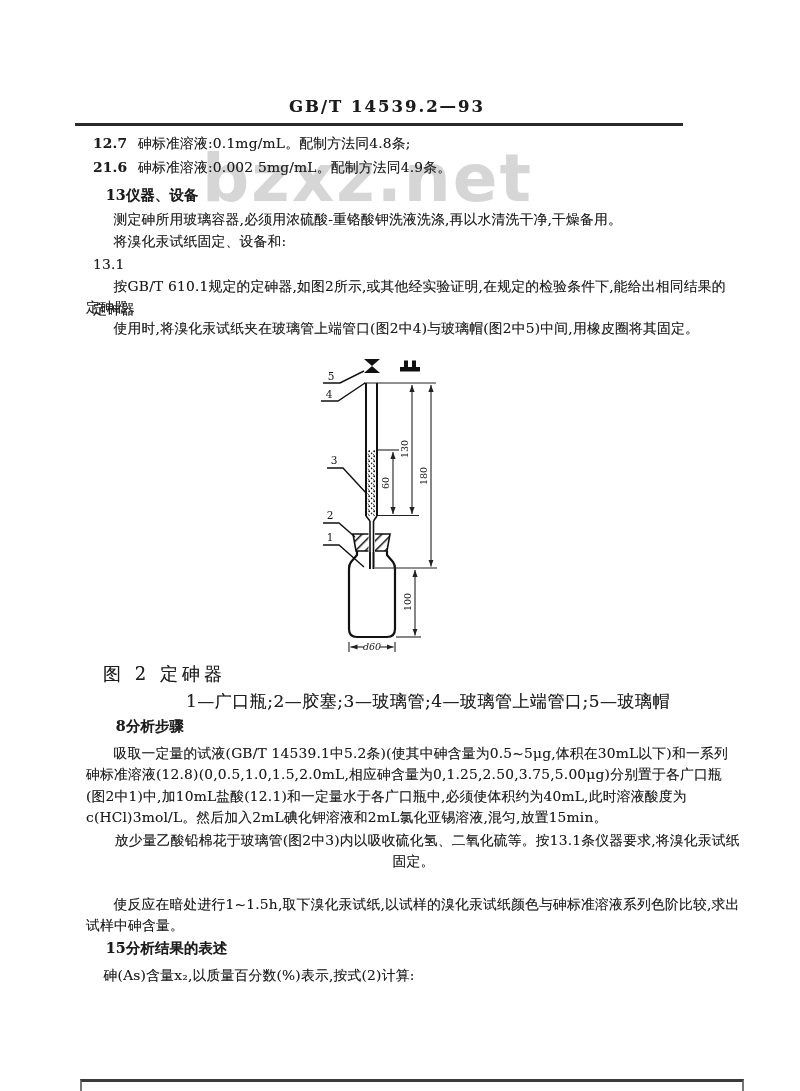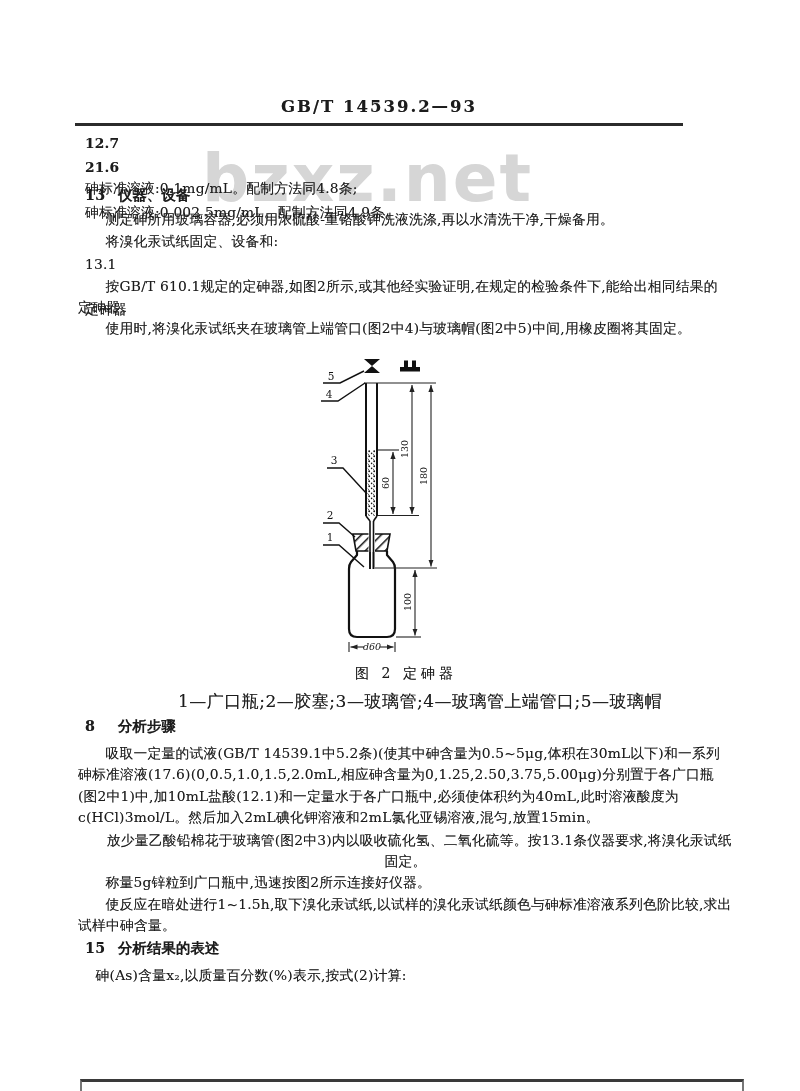--- a/index.html
+++ b/index.html
@@ -18,29 +18,29 @@
   .indent{text-indent:2em;}
   .hdr{top:96px;left:75px;width:608px;text-align:center;
        font-size:16.5px;font-weight:bold;letter-spacing:2px;}
   .rule{position:absolute;top:123px;left:75px;width:608px;height:3px;background:#2b2b2b;}
   .watermark{
     position:absolute;left:202px;top:146px;
     font-family:"DejaVu Sans","Liberation Sans",sans-serif;
     font-weight:bold;font-size:66px;line-height:1;letter-spacing:2px;
     color:#d6d6d6;z-index:0;text-shadow:none;
   }
-  .z{z-index:2;}
-  .clause{display:flex;flex-direction:column;}
+  .z{z-index:2;margin-left:8px;}
+  .clause{display:flex;}
   .clause .num{flex:0 0 45px;font-weight:bold;}
-  .sect{display:flex;font-weight:bold;font-size:14.3px;}
+  .sect{display:flex;font-weight:bold;font-size:14.3px;text-align:right;}
   .sect .num{flex:0 0 33px;}
   .sect-sub{display:flex;}
   .sect-sub .num{flex:0 0 45px;}
   .figwrap{position:absolute;left:268px;top:350px;width:240px;height:318px;z-index:2;}
-  .figcap{top:663px;left:81px;width:650px;text-align:center;font-size:14px;letter-spacing:4px;}
+  .figcap{top:663px;left:95px;width:650px;text-align:left;font-size:18px;letter-spacing:4px;}
   .figleg{top:691px;left:95px;width:650px;text-align:center;font-size:17px;letter-spacing:0.5px;}
   .bottom-box{position:absolute;left:80px;top:1079px;width:660px;height:11px;
       border-top:3px solid #3a3a3a;border-left:2px solid #777;border-right:2px solid #777;}
   svg text{font-family:"DejaVu Serif","Liberation Serif",serif;fill:#141414;}
 </style>
 </head>
 <body>
 
 <div class="page">
 
@@ -168,25 +168,24 @@
   </div>
 
   <div class="txt z figcap">图 2  定砷器</div>
   <div class="txt z figleg">1—广口瓶;2—胶塞;3—玻璃管;4—玻璃管上端管口;5—玻璃帽</div>
 
   <div class="txt z sect" style="top:716px;left:85px;width:640px;">
     <span class="num">8</span>
     <span>分析步骤</span>
   </div>
 
-  <div class="txt z indent" style="top:743px;left:78px;width:655px;">吸取一定量的试液(GB/T 14539.1中5.2条)(使其中砷含量为0.5~5μg,体积在30mL以下)和一系列砷标准溶液(17.6)(0,0.5,1.0,1.5,2.0mL,相应砷含量为0,1.25,2.50,3.75,5.00μg)分别置于各广口瓶(图2中1)中,加10mL盐酸(12.1)和一定量水于各广口瓶中,必须使体积约为40mL,此时溶液酸度为c(HCl)3mol/L。然后加入2mL碘化钾溶液和2mL氯化亚锡溶液,混匀,放置15min。</div>
+  <div class="txt z indent" style="top:743px;left:78px;width:655px;">吸取一定量的试液(GB/T 14539.1中5.2条)(使其中砷含量为0.5~5μg,体积在30mL以下)和一系列砷标准溶液(12.8)(0,0.5,1.0,1.5,2.0mL,相应砷含量为0,1.25,2.50,3.75,5.00μg)分别置于各广口瓶(图2中1)中,加10mL盐酸(12.1)和一定量水于各广口瓶中,必须使体积约为40mL,此时溶液酸度为c(HCl)3mol/L。然后加入2mL碘化钾溶液和2mL氯化亚锡溶液,混匀,放置15min。</div>
 
   <div class="txt z indent" style="top:830px;left:78px;width:655px;text-align:center;">放少量乙酸铅棉花于玻璃管(图2中3)内以吸收硫化氢、二氧化硫等。按13.1条仪器要求,将溴化汞试纸固定。</div>
 
-  <div class="txt z indent" style="top:872px;left:78px;width:655px;">称量5g锌粒到广口瓶中,迅速按图2所示连接好仪器。</div>
 
   <div class="txt z indent" style="top:894px;left:78px;width:655px;">使反应在暗处进行1~1.5h,取下溴化汞试纸,以试样的溴化汞试纸颜色与砷标准溶液系列色阶比较,求出试样中砷含量。</div>
 
   <div class="txt z sect" style="top:938px;left:85px;width:640px;">
     <span class="num">15</span>
     <span>分析结果的表述</span>
   </div>
 
   <div class="txt z indent" style="top:965px;left:68px;width:655px;">砷(As)含量x₂,以质量百分数(%)表示,按式(2)计算:</div>
 

